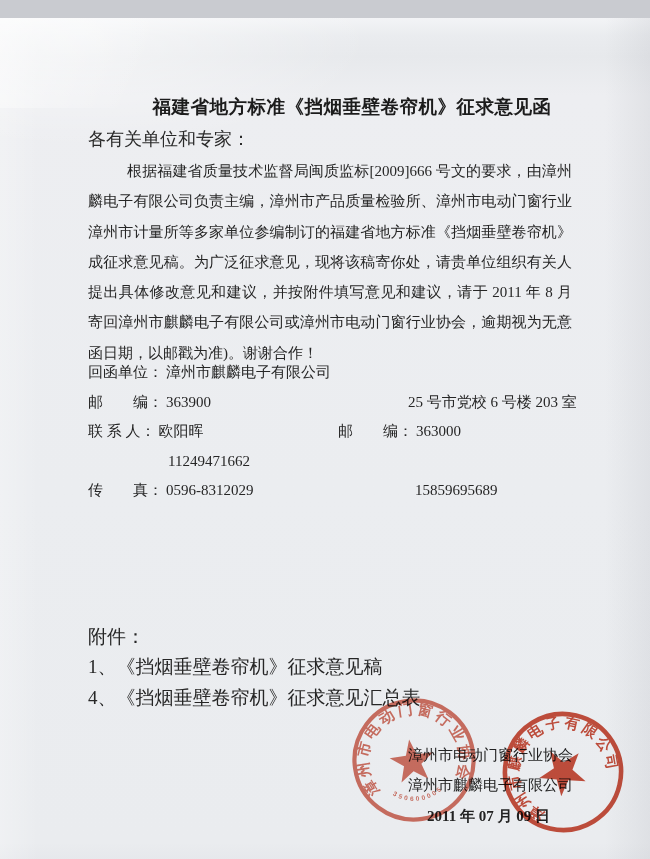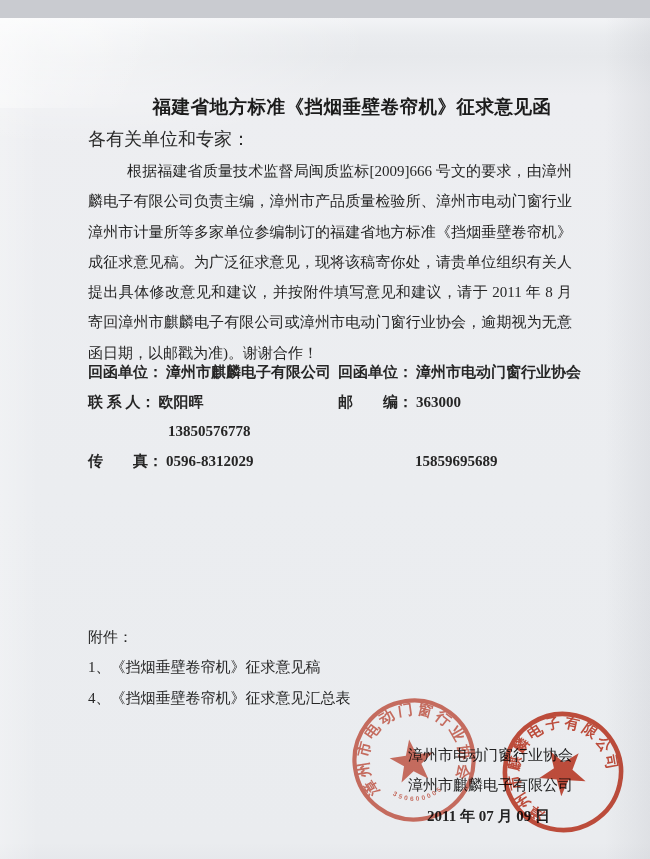--- a/index.html
+++ b/index.html
@@ -25,29 +25,29 @@
     text-align:center;transform:translateX(27px);
     font-family:"Liberation Sans","DejaVu Sans",sans-serif;
     font-weight:700;font-size:18.5px;letter-spacing:.5px;color:#1c1c1c;
   }
   .salutation{position:absolute;left:88px;top:109px;font-size:18px;}
   .para{position:absolute;left:88px;top:138px;width:484px;font-size:15px;color:#262626;}
   .para-line{height:30.3px;line-height:30.3px;white-space:nowrap;}
   .para-line.fill{text-align:justify;text-align-last:justify;white-space:normal;height:30.3px;overflow:hidden;}
   .para-line.indent{text-indent:2.6em;}
   .contacts{position:absolute;left:88px;top:340px;width:506px;font-size:15px;color:#262626;}
-  .contact-row{display:flex;height:29.5px;line-height:29.5px;font-weight:bold;}
+  .contact-row{display:flex;height:29.5px;line-height:29.5px;}
   .cell{white-space:nowrap;}
   .cell.left{width:250px;}
   .cell.right{flex:1;}
   .cell .value{margin-left:3px;}
   .pad-l77{padding-left:77px;}
   .pad-l67{padding-left:67px;}
   .pad-l74{padding-left:74px;}
-  .attachments{position:absolute;left:88px;top:604px;font-size:15px;color:#262626;}
+  .attachments{position:absolute;left:88px;top:604px;font-size:19px;color:#262626;}
   .attachments div{height:30.4px;line-height:30.4px;white-space:nowrap;}
   .signature{position:absolute;left:408px;top:722px;font-size:15px;color:#222;}
   .signature div{height:30.3px;line-height:30.3px;white-space:nowrap;}
   .signature .date{padding-left:19px;font-weight:bold;}
   .stamp{position:absolute;mix-blend-mode:multiply;pointer-events:none;}
   .stamp.assoc{left:346px;top:674px;opacity:.74;}
   .stamp.company{left:497px;top:688px;opacity:.88;}
   .stamp text{font-family:"Liberation Sans","DejaVu Sans",sans-serif;font-weight:700;}
 </style>
 </head>
@@ -66,28 +66,31 @@
     <div class="para-line fill">漳州市计量所等多家单位参编制订的福建省地方标准《挡烟垂壁卷帘机》现已完</div>
     <div class="para-line fill">成征求意见稿。为广泛征求意见，现将该稿寄你处，请贵单位组织有关人员审阅，</div>
     <div class="para-line fill">提出具体修改意见和建议，并按附件填写意见和建议，请于 2011 年 8 月 10 日前</div>
     <div class="para-line fill">寄回漳州市麒麟电子有限公司或漳州市电动门窗行业协会，逾期视为无意见(回</div>
     <div class="para-line">函日期，以邮戳为准)。谢谢合作！</div>
   </div>
 
   <div class="contacts">
     <div class="contact-row">
       <div class="cell left"><span class="label">回函单位：</span><span class="value">漳州市麒麟电子有限公司</span></div>
-      <div class="cell right"><span class="label">回函单位：</span><span class="value">漳州市电动门窗行业协会</span></div>
+    </div>
+    <div class="contact-row">
+      <div class="cell left"><span class="label">邮　　编：</span><span class="value">363900</span></div>
+      <div class="cell right pad-l67"><span class="value">25 号市党校 6 号楼 203 室</span></div>
     </div>
     <div class="contact-row">
       <div class="cell left"><span class="label">联 系 人：</span><span class="value">欧阳晖</span></div>
       <div class="cell right"><span class="label">邮　　编：</span><span class="value">363000</span></div>
     </div>
     <div class="contact-row">
-      <div class="cell left pad-l77"><span class="value">13850576778</span></div>
+      <div class="cell left pad-l77"><span class="value">11249471662</span></div>
     </div>
     <div class="contact-row">
       <div class="cell left"><span class="label">传　　真：</span><span class="value">0596-8312029</span></div>
       <div class="cell right pad-l74"><span class="value">15859695689</span></div>
     </div>
   </div>
 
   <div class="attachments">
     <div>附件：</div>
     <div>1、《挡烟垂壁卷帘机》征求意见稿</div>

